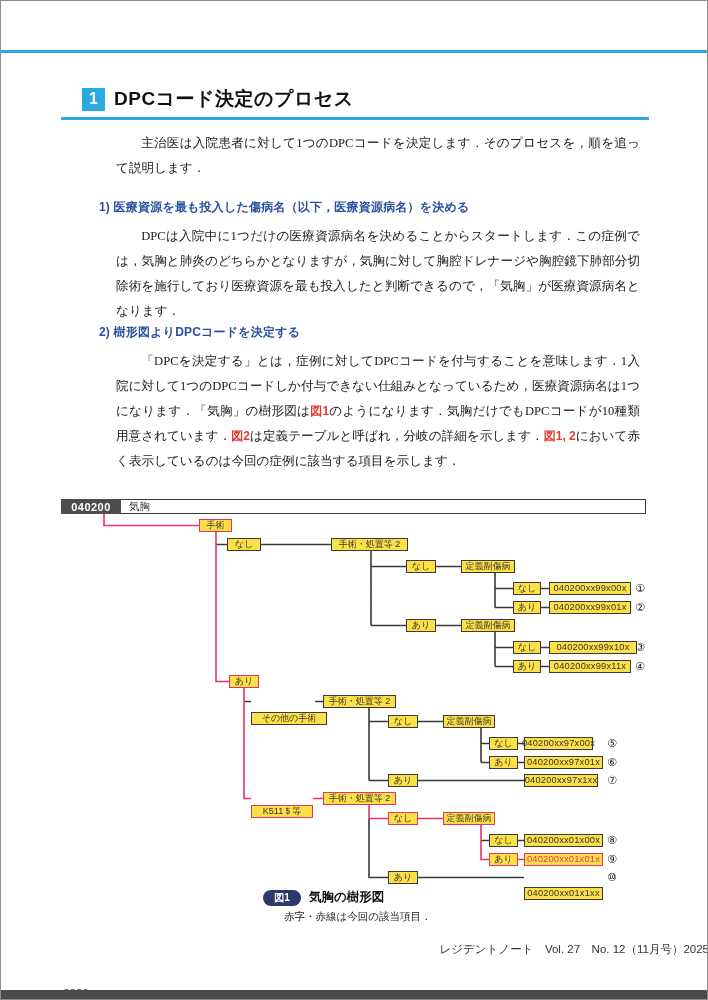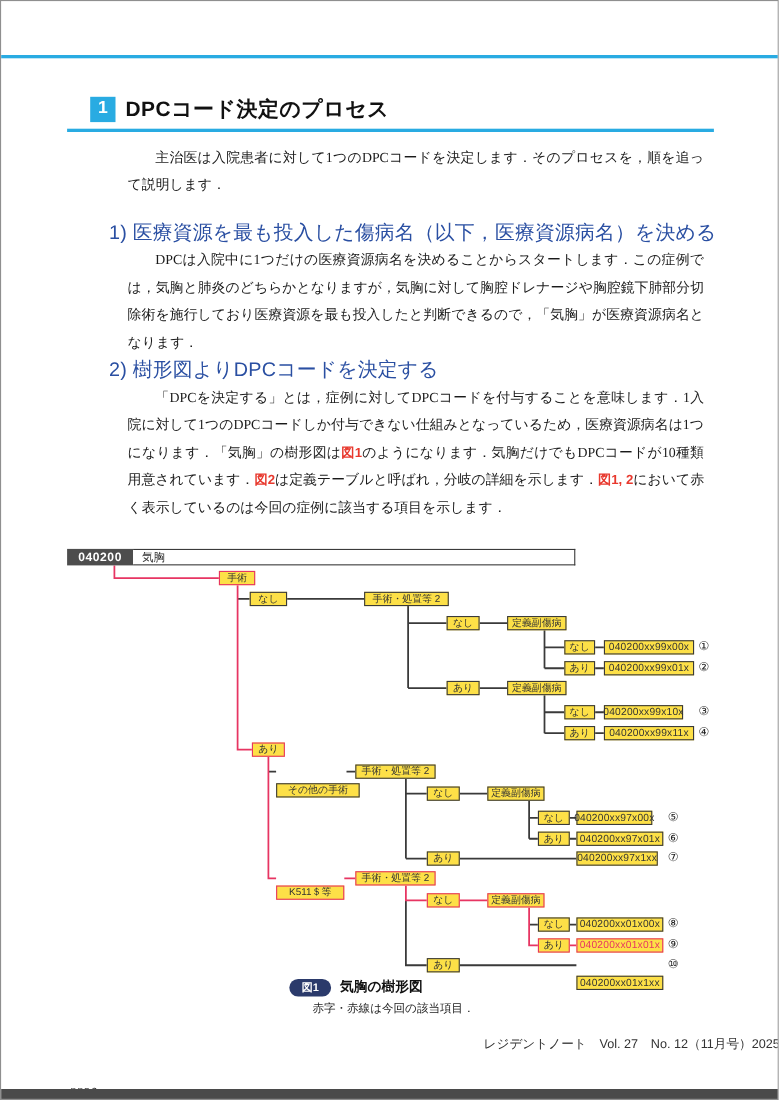--- a/index.html
+++ b/index.html
@@ -17,27 +17,27 @@
     font-family:"Liberation Sans","DejaVu Sans",sans-serif; font-weight:bold; font-size:16px;
     align-items:center; justify-content:center; }
   .sec-title { font-family:"Liberation Sans","DejaVu Sans",sans-serif; font-weight:bold;
     font-size:19px; color:#111; letter-spacing:0.5px; }
   .title-rule { position:absolute; top:116px; left:60px; width:588px; height:2.5px; background:#29abe2; }
 
   .body-text { position:absolute; font-size:12.6px; line-height:25px; text-align:justify;
     color:#1a1a1a; text-indent:2em; width:524px; left:115px; }
   .red-ref { color:#e8382d; font-weight:bold; font-family:"Liberation Sans","DejaVu Sans",sans-serif; font-size:12px; }
   .sub-heading { position:absolute; left:98px; font-family:"Liberation Sans","DejaVu Sans",sans-serif;
-    font-weight:normal; font-size:18px; color:#2a4fa2; letter-spacing:0.2px; }
+    font-weight:bold; font-size:12px; color:#2a4fa2; letter-spacing:0.2px; }
 
   
   .tree { position:absolute; top:495px; left:60px; width:595px; height:392px;
     font-family:"Liberation Sans","DejaVu Sans",sans-serif; }
   .tree svg { position:absolute; top:0; left:0; }
-  .thead { position:absolute; top:3px; left:0; width:462px; height:15px; display:flex; }
+  .thead { position:absolute; top:3px; left:0; width:585px; height:15px; display:flex; }
   .thead-code { width:60px; background:#4d4d4d; color:#fff; font-size:11px; font-weight:bold;
     display:flex; align-items:center; justify-content:center; letter-spacing:0.5px; }
   .thead-label { flex:1; border:1.5px solid #3a3a3a; border-left:none; background:#fff;
     font-size:10.5px; color:#333; display:flex; align-items:center; padding-left:8px; }
   .tnode { position:absolute; height:13px; border:1.5px solid #3a3a3a; background:#fde047;
     font-size:9px; color:#333; display:flex; align-items:center; justify-content:center;
     white-space:nowrap; line-height:1; }
   .tnode.code { font-size:9.3px; letter-spacing:0.2px; justify-content:center; }
   .tnode.red { border-color:#e73562; }
   .tnode.redtext { color:#e73562; }
@@ -120,21 +120,21 @@
     <div class="tnode" style="left:452px;top:86px;width:28px;">なし</div>
     <div class="tnode code" style="left:488px;top:86px;width:82px;">040200xx99x00x</div>
     <span class="mark" style="left:574px;top:86px;">①</span>
     <div class="tnode" style="left:452px;top:105px;width:28px;">あり</div>
     <div class="tnode code" style="left:488px;top:105px;width:82px;">040200xx99x01x</div>
     <span class="mark" style="left:574px;top:105px;">②</span>
 
     <div class="tnode" style="left:345px;top:123px;width:30px;">あり</div>
     <div class="tnode" style="left:400px;top:123px;width:54px;">定義副傷病</div>
     <div class="tnode" style="left:452px;top:145px;width:28px;">なし</div>
-    <div class="tnode code" style="left:488px;top:145px;width:72px;">040200xx99x10x</div>
+    <div class="tnode code" style="left:488px;top:145px;width:88px;">040200xx99x10x</div>
     <span class="mark" style="left:574px;top:145px;">③</span>
     <div class="tnode" style="left:452px;top:164px;width:28px;">あり</div>
     <div class="tnode code" style="left:488px;top:164px;width:82px;">040200xx99x11x</div>
     <span class="mark" style="left:574px;top:164px;">④</span>
 
     <div class="tnode red" style="left:168px;top:179px;width:30px;">あり</div>
 
     <div class="tnode" style="left:190px;top:216px;width:76px;">その他の手術</div>
     <div class="tnode" style="left:262px;top:199px;width:73px;">手術・処置等 2</div>
     <div class="tnode" style="left:327px;top:219px;width:30px;">なし</div>

